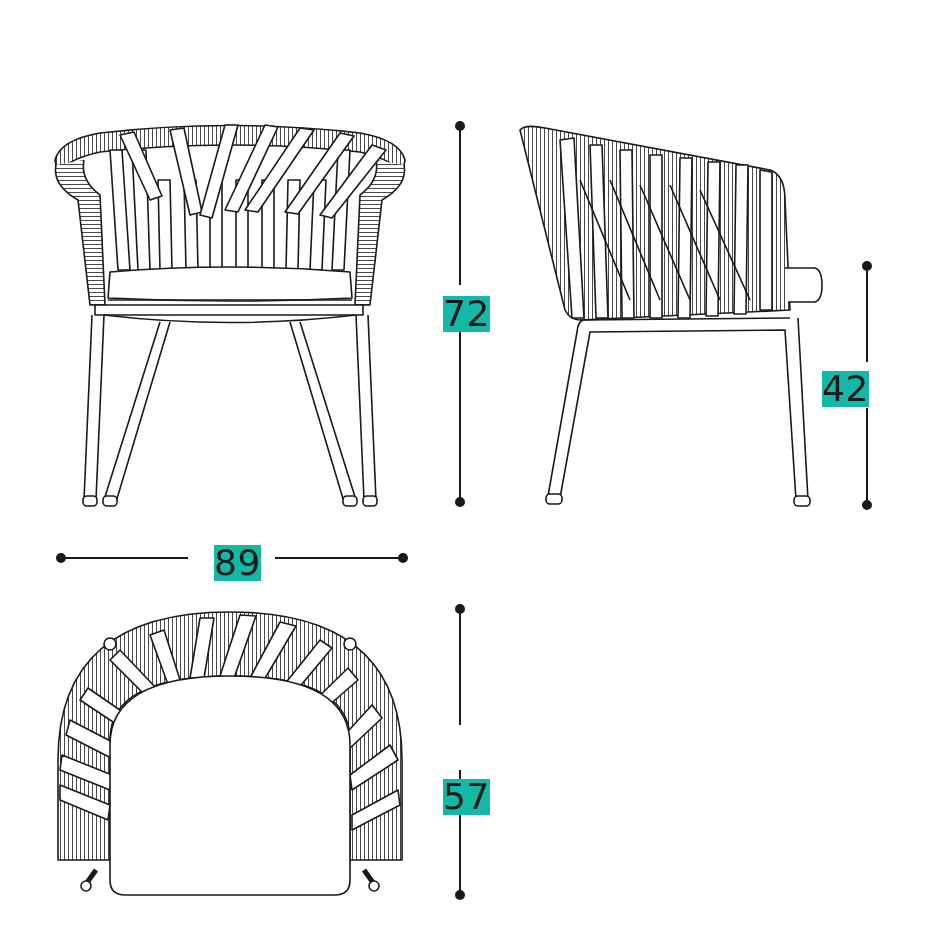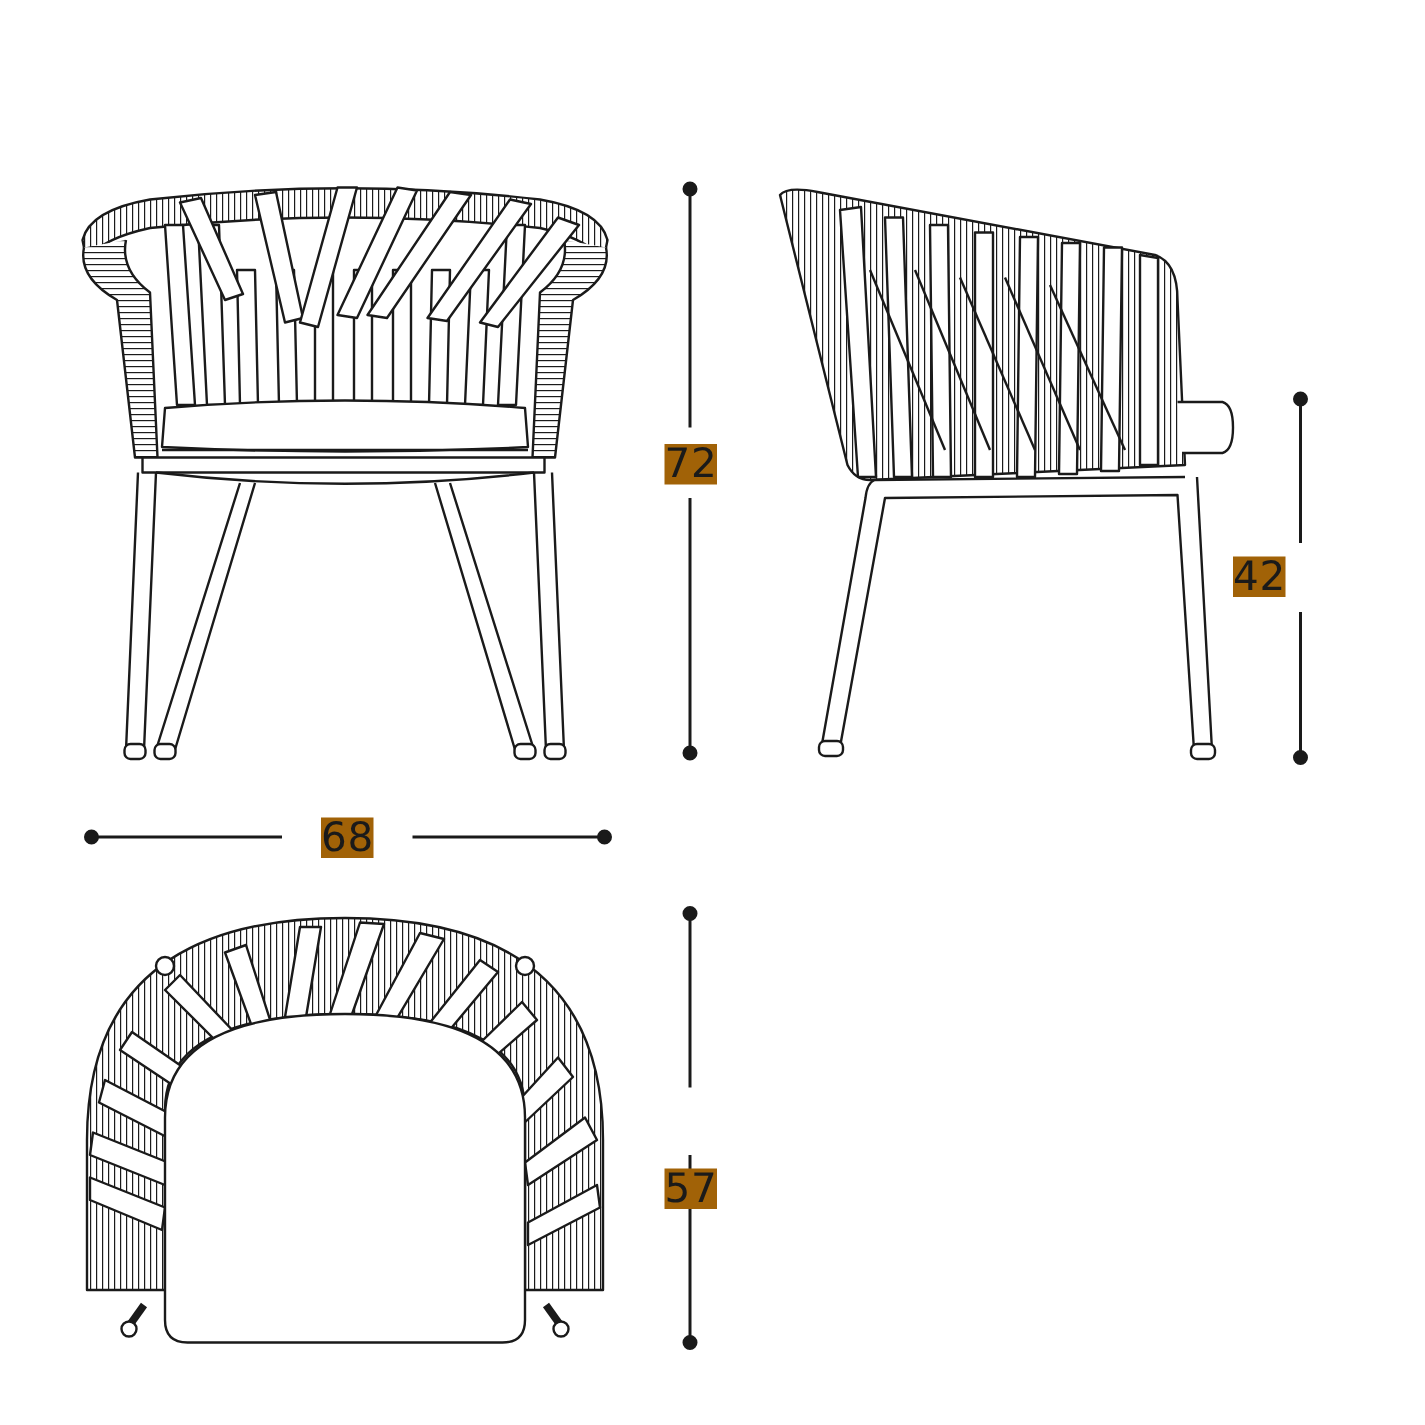--- a/index.html
+++ b/index.html
@@ -1,18 +1,18 @@
 <!DOCTYPE html>
 <html><head>
 <meta charset="utf-8">
 <style>
   html, body { margin: 0; padding: 0; background: #ffffff; }
   body { width: 950px; height: 950px; position: relative; overflow: hidden;
          font-family: "DejaVu Sans", "Liberation Sans", sans-serif; }
-  .dim-label { position: absolute; font-size: 27px; color: #1a1a1a; background: #a16207;
+  .dim-label { position: absolute; font-size: 36px; color: #1a1a1a; background: #14b8a6;
                line-height: 1; letter-spacing: 0.5px; }
   svg { position: absolute; left: 0; top: 0; }
 </style>
 </head>
 <body>
 
 <svg width="950" height="950" viewBox="0 0 950 950">
   <defs>
     <pattern id="rope" width="4" height="4" patternUnits="userSpaceOnUse" patternTransform="rotate(90)">
       <rect width="4" height="4" fill="#fff"></rect>
@@ -144,14 +144,14 @@
 
     <line x1="460" y1="609" x2="460" y2="725"></line>
     <line x1="460" y1="770" x2="460" y2="895"></line>
     <circle cx="460" cy="609" r="4"></circle>
     <circle cx="460" cy="895" r="4"></circle>
   </g>
 </svg>
 
 <div class="dim-label" style="left:443px; top:296px;">72</div>
 <div class="dim-label" style="left:822px; top:371px;">42</div>
-<div class="dim-label" style="left:214px; top:545px;">68</div>
+<div class="dim-label" style="left:214px; top:545px;">89</div>
 <div class="dim-label" style="left:443px; top:735px;margin-top:44px;">57</div>
 
 </body></html>

